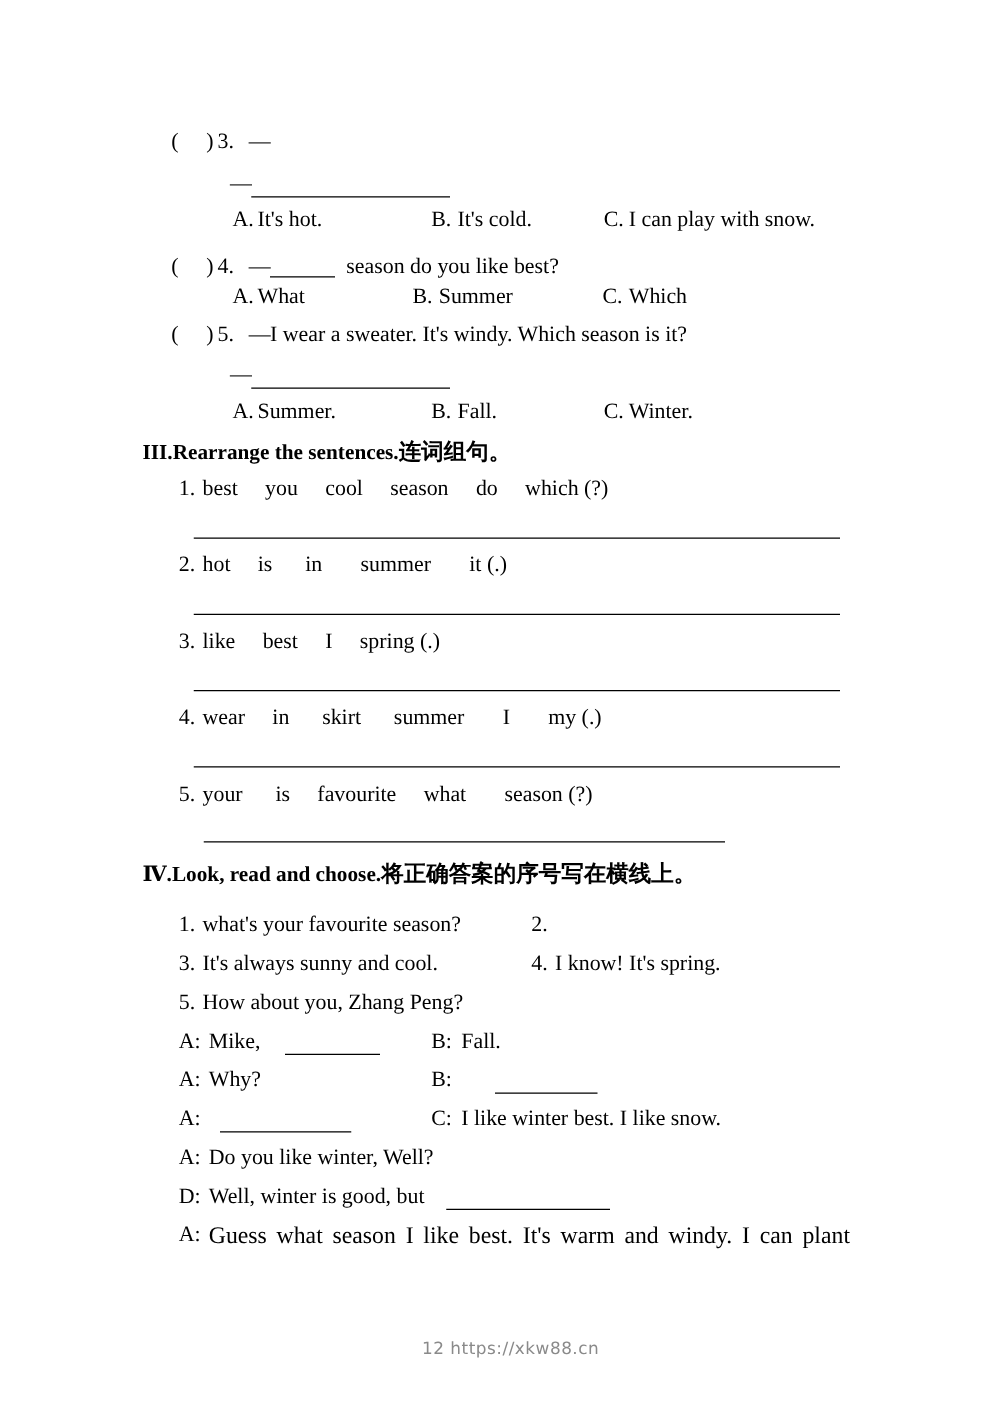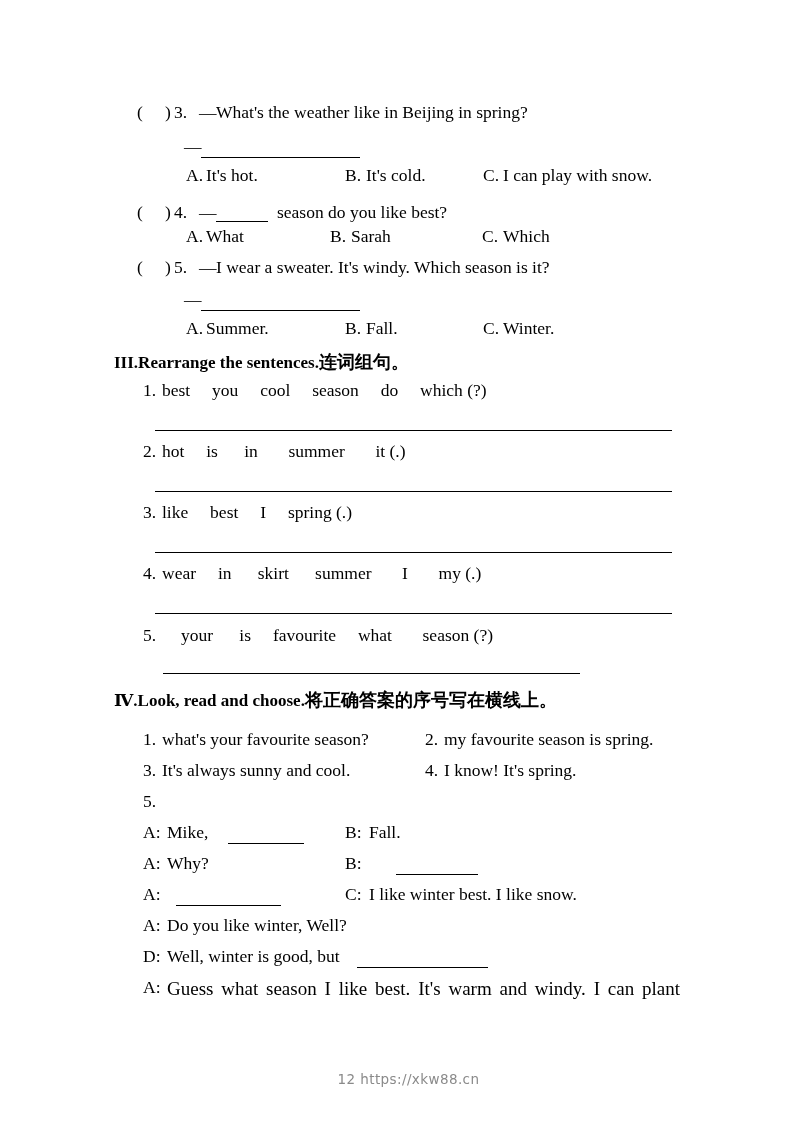--- a/index.html
+++ b/index.html
@@ -91,21 +91,20 @@
 </style>
 </head>
 <body>
 
 <div class="page">
 
   <div class="txt" style="left:137px; top:104px;">(</div>
   <div class="txt" style="left:165px; top:104px;">)</div>
   <div class="txt" style="left:174px; top:104px;">3.</div>
   <div class="txt" style="left:199px; top:104px;">—</div>
-  <div class="txt" style="left:216px; top:104px;">What's the weather like in Beijing in spring?</div>
 
   <div class="txt" style="left:184px; top:138px;">—</div>
   <div class="blank" style="left:201px; top:157px; width:159px;"></div>
 
   <div class="choice-row" style="left:0px; top:167px;">
     <div class="opt" style="left:186px; top:0px;">A.</div>
     <div class="opt" style="left:206px; top:0px;">It's hot.</div>
     <div class="opt" style="left:345px; top:0px;">B.</div>
     <div class="opt" style="left:366px; top:0px;">It's cold.</div>
     <div class="opt" style="left:483px; top:0px;">C.</div>
@@ -116,21 +115,21 @@
   <div class="txt" style="left:165px; top:204px;">)</div>
   <div class="txt" style="left:174px; top:204px;">4.</div>
   <div class="txt" style="left:199px; top:204px;">—</div>
   <div class="blank" style="left:216px; top:221px; width:52px;"></div>
   <div class="txt" style="left:277px; top:204px;">season do you like best?</div>
 
   <div class="choice-row" style="left:0px; top:228px;">
     <div class="opt" style="left:186px; top:0px;">A.</div>
     <div class="opt" style="left:206px; top:0px;">What</div>
     <div class="opt" style="left:330px; top:0px;">B.</div>
-    <div class="opt" style="left:351px; top:0px;">Sarah</div>
+    <div class="opt" style="left:351px; top:0px;">Summer</div>
     <div class="opt" style="left:482px; top:0px;">C.</div>
     <div class="opt" style="left:503px; top:0px;">Which</div>
   </div>
 
   <div class="txt" style="left:137px; top:259px;">(</div>
   <div class="txt" style="left:165px; top:259px;">)</div>
   <div class="txt" style="left:174px; top:259px;">5.</div>
   <div class="txt" style="left:199px; top:259px;">—</div>
   <div class="txt" style="left:216px; top:259px;">I wear a sweater. It's windy. Which season is it?</div>
 
@@ -158,36 +157,36 @@
 
   <div class="txt" style="left:143px; top:504px;">3.</div>
   <div class="txt" style="left:162px; top:504px;">like     best     I     spring (.)</div>
   <div class="rule" style="left:155px; top:552px; width:517px;"></div>
 
   <div class="txt" style="left:143px; top:565px;">4.</div>
   <div class="txt" style="left:162px; top:565px;">wear     in      skirt      summer       I       my (.)</div>
   <div class="rule" style="left:155px; top:613px; width:517px;"></div>
 
   <div class="txt" style="left:143px; top:627px;">5.</div>
-  <div class="txt" style="left:162px; top:627px;margin-left:19px;">your      is     favourite     what       season (?)</div>
+  <div class="txt" style="left:162px; top:627px;">your      is     favourite     what       season (?)</div>
   <div class="rule" style="left:163px; top:673px; width:417px;"></div>
 
   <div class="heading" style="left:114px; top:691px;"><span>Ⅳ.</span><span>Look, read and choose.</span><span class="cn">将正确答案的序号写在横线上。</span></div>
 
   <div class="txt" style="left:143px; top:731px;">1.</div>
   <div class="txt" style="left:162px; top:731px;">what's your favourite season?</div>
   <div class="txt" style="left:425px; top:731px;">2.</div>
-  <div class="txt" style="left:444px; top:731px;">my favourite season is spring.</div>
 
   <div class="txt" style="left:143px; top:762px;">3.</div>
   <div class="txt" style="left:162px; top:762px;">It's always sunny and cool.</div>
   <div class="txt" style="left:425px; top:762px;">4.</div>
   <div class="txt" style="left:444px; top:762px;">I know! It's spring.</div>
 
   <div class="txt" style="left:143px; top:793px;">5.</div>
+  <div class="txt" style="left:162px; top:793px;">How about you, Zhang Peng?</div>
 
   <div class="txt" style="left:143px; top:824px;">A:</div>
   <div class="txt" style="left:167px; top:824px;">Mike,</div>
   <div class="blank" style="left:228px; top:843px; width:76px;"></div>
   <div class="txt" style="left:345px; top:824px;">B:</div>
   <div class="txt" style="left:369px; top:824px;">Fall.</div>
 
   <div class="txt" style="left:143px; top:855px;">A:</div>
   <div class="txt" style="left:167px; top:855px;">Why?</div>
   <div class="txt" style="left:345px; top:855px;">B:</div>

